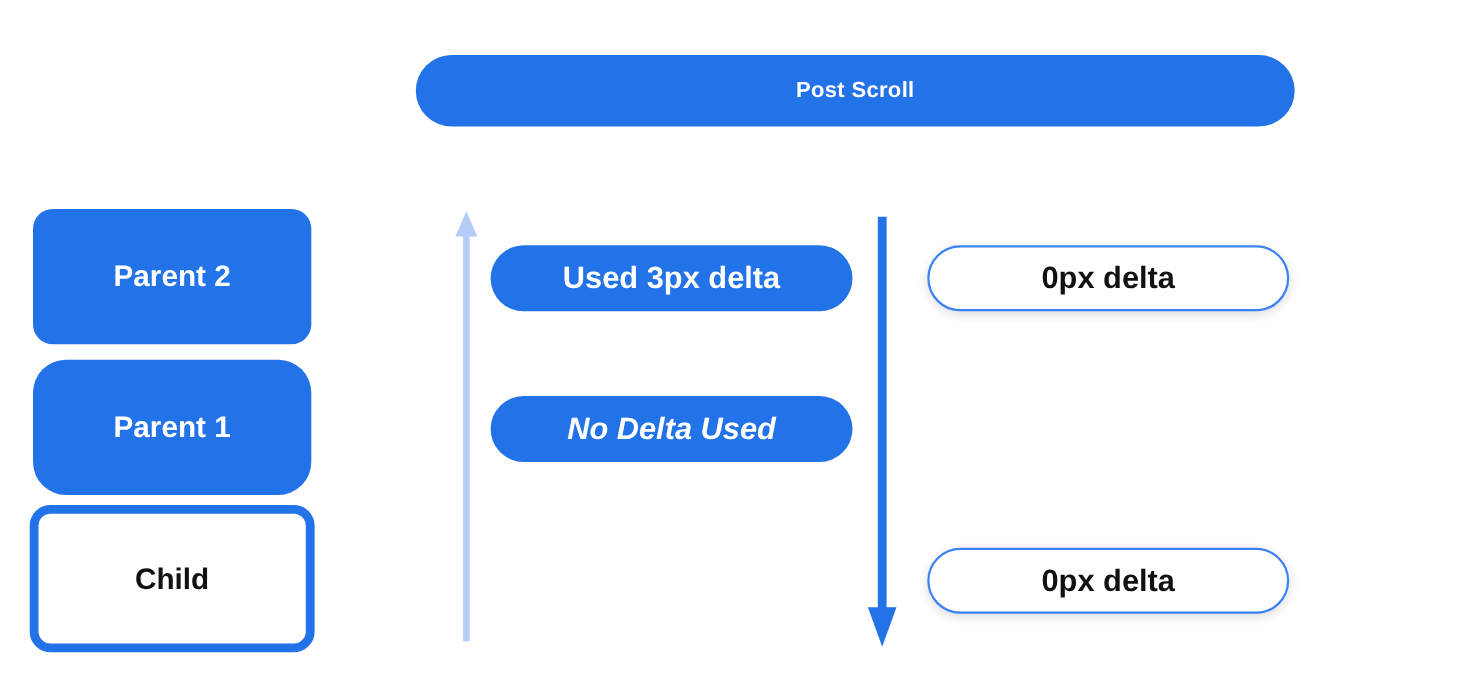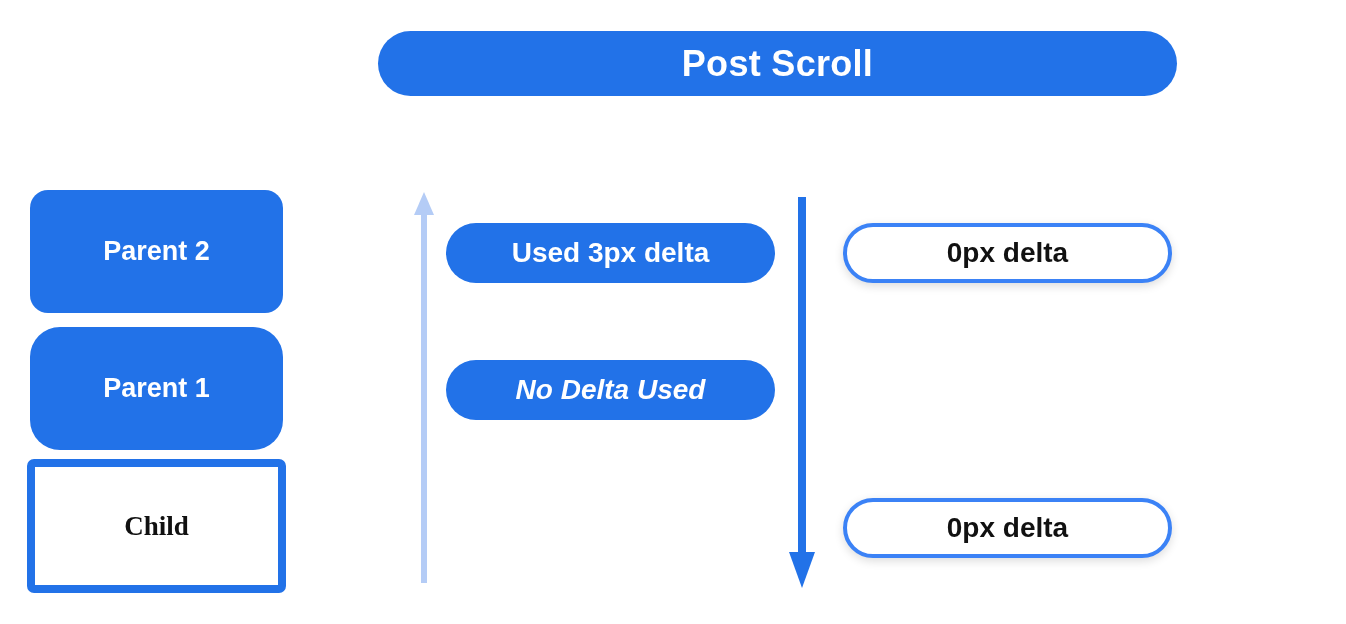--- a/index.html
+++ b/index.html
@@ -18,41 +18,41 @@
     position:relative;width:1346px;height:624px;background:var(--white);
   }
   .pill,.box{
     position:absolute;display:flex;align-items:center;justify-content:center;
     text-align:center;
   }
   .blue-fill{
     background:var(--blue);color:#fff;font-weight:700;
   }
   .header-pill{
-    left:378px;top:31px;width:799px;height:65px;border-radius:33px;
-    font-size:36px;letter-spacing:.3px;
+    left:378px;top:50px;width:799px;height:65px;border-radius:33px;
+    font-size:20px;letter-spacing:.3px;
   }
   .parent-box{
     left:30px;width:253px;height:123px;border-radius:18px;font-size:27px;
   }
   .parent-2{top:190px;}
   .parent-1{top:327px;border-radius:30px;}
   .child-box{
-    left:27px;top:459px;width:259px;height:134px;border-radius:7px;
+    left:27px;top:459px;width:259px;height:134px;border-radius:19px;
     background:var(--white);border:8px solid var(--blue);
-    color:var(--label-dark);font-weight:600;font-size:27px;font-family:Liberation Serif, serif;
+    color:var(--label-dark);font-weight:600;font-size:27px;
   }
   .delta-pill{
     width:329px;height:60px;border-radius:30px;font-size:28px;align-items:center;
   }
   .used-delta{left:446px;top:223px;}
   .no-delta{left:446px;top:360px;font-style:italic;}
   .white-pill{
     background:var(--white);color:var(--label-dark);font-weight:600;
-    border:4px solid #3b82f6;
+    border:2px solid #3b82f6;
     box-shadow:0 3px 10px rgba(0,0,0,0.14);
   }
   .zero-top{left:843px;top:223px;}
   .zero-bottom{left:843px;top:498px;}
   .arrow{position:absolute;}
   .up-arrow{left:408px;top:188px;}
   .down-arrow{left:784px;top:188px;}
 </style>
 </head>
 <body>

